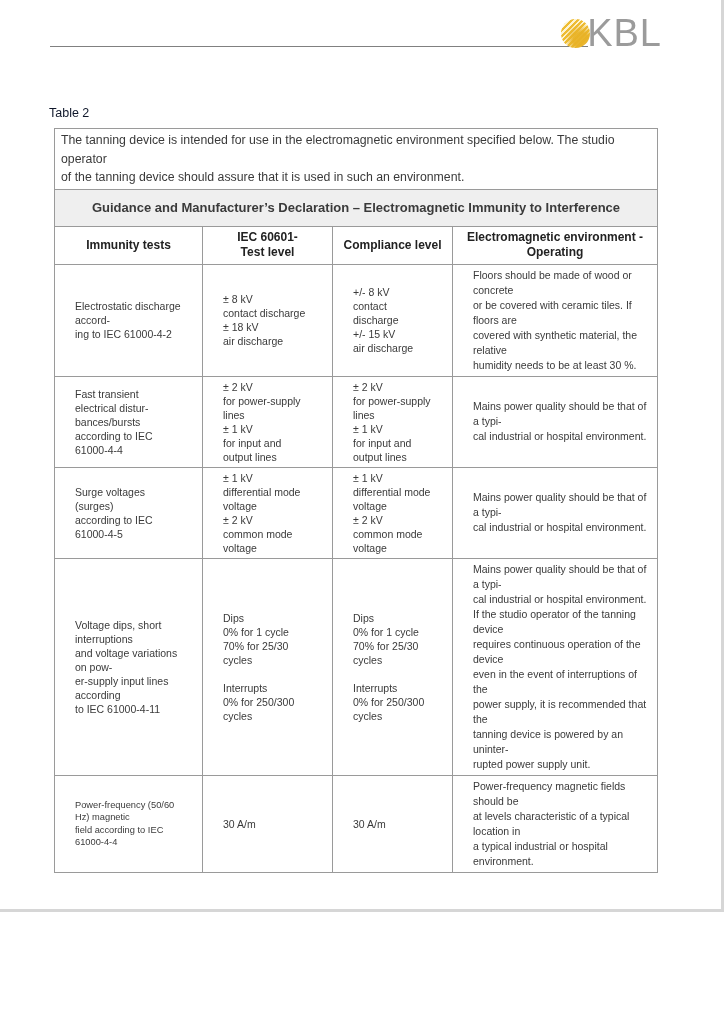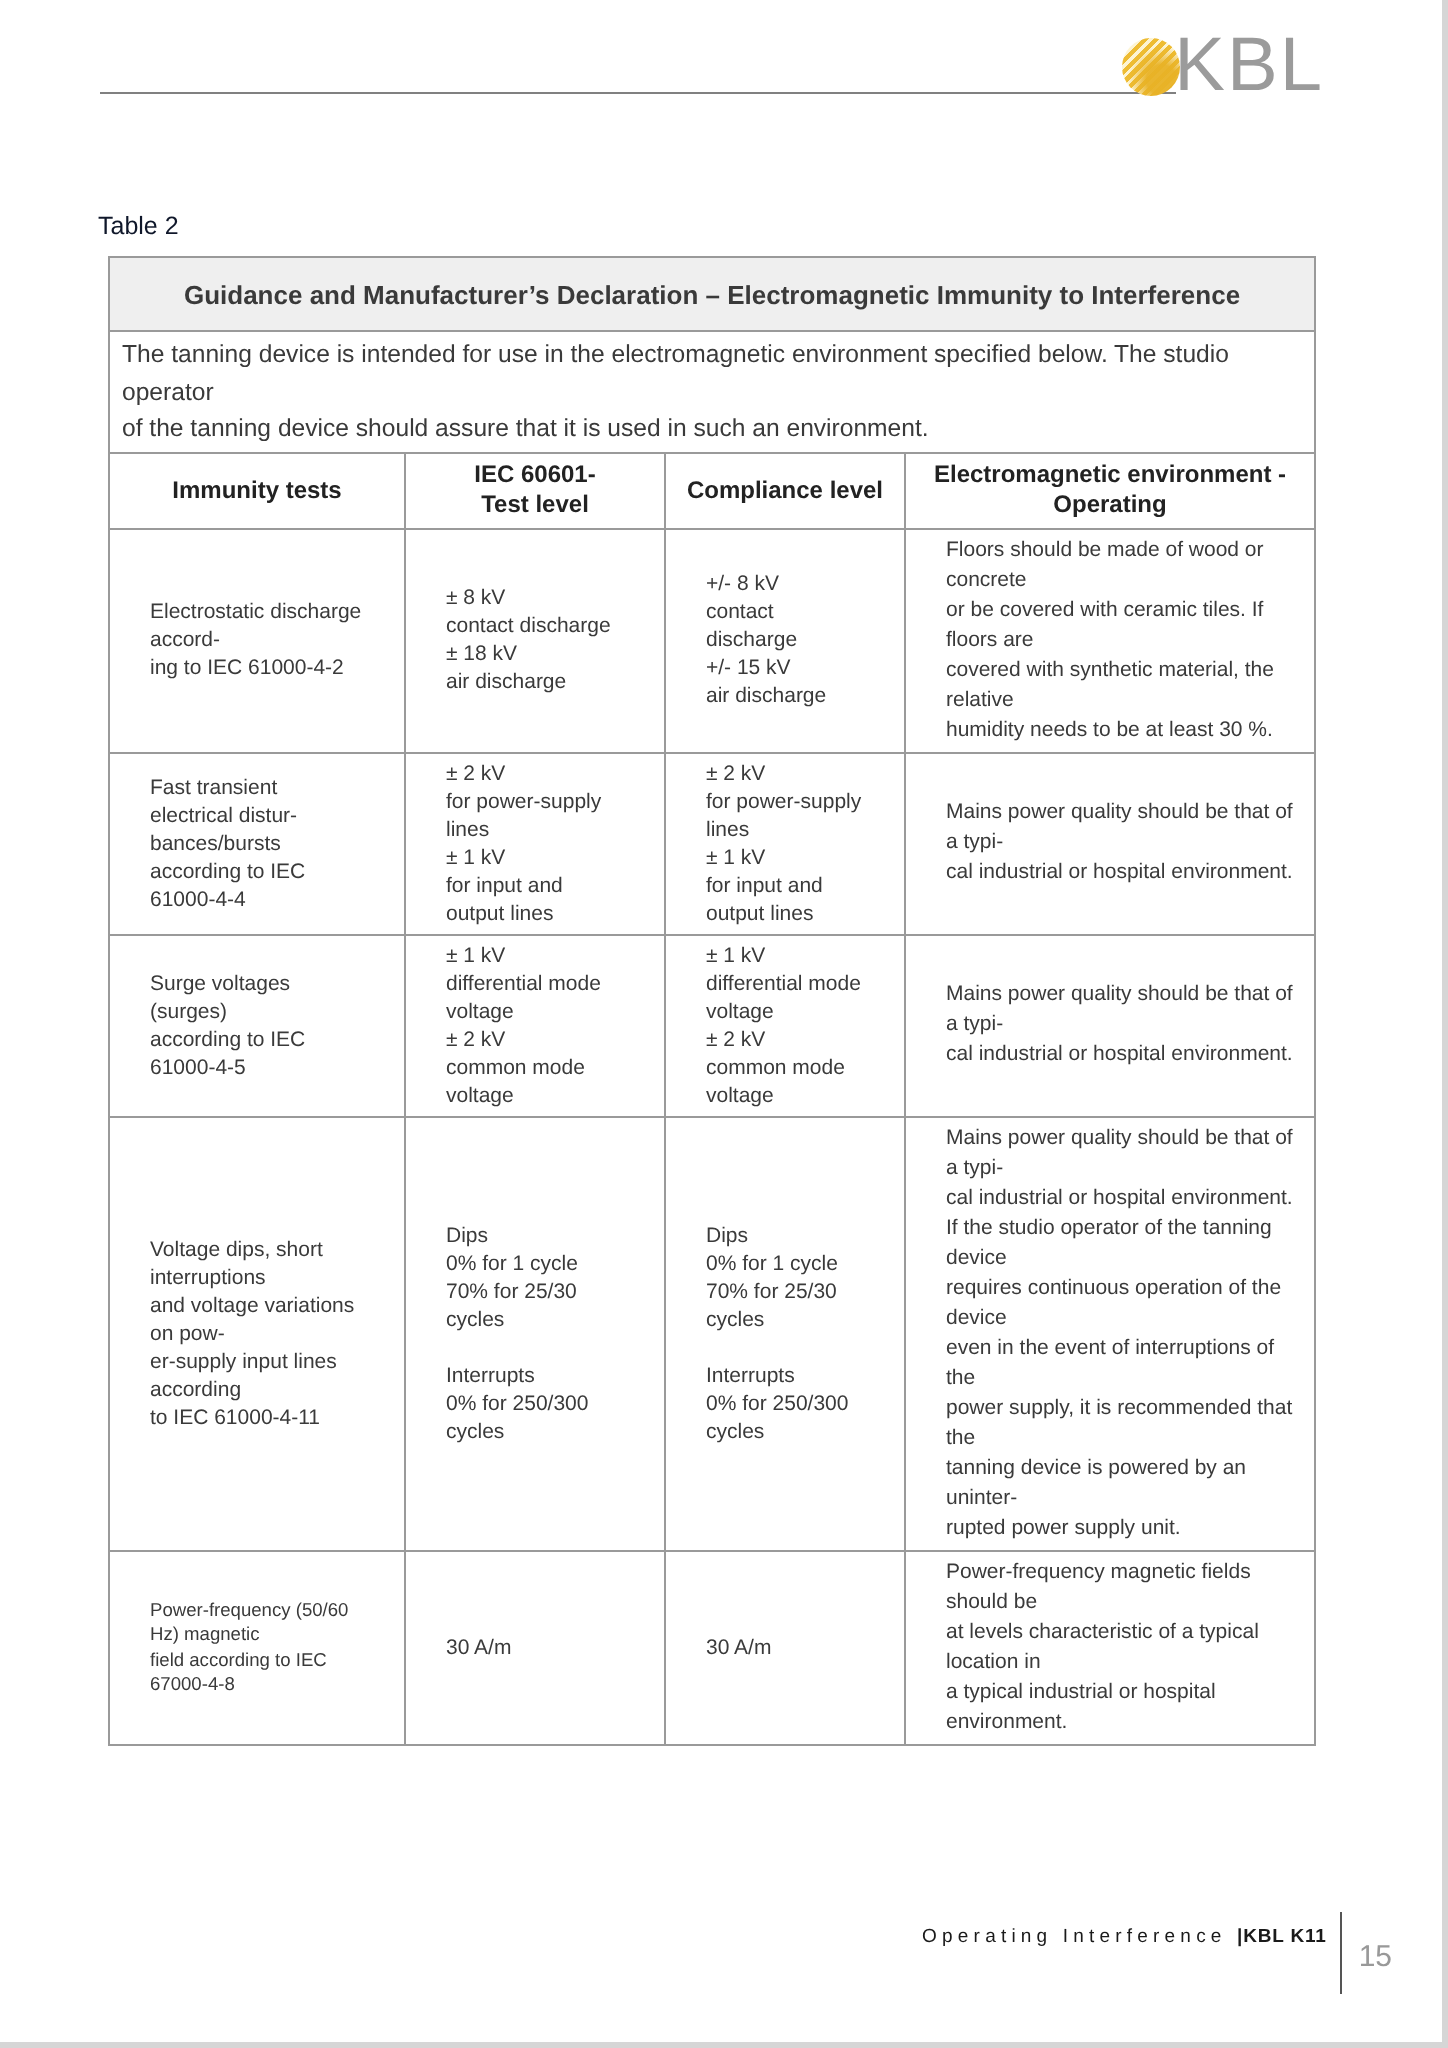--- a/index.html
+++ b/index.html
@@ -2,21 +2,21 @@
 <html><head>
 <meta charset="utf-8">
 <style>
   * { margin: 0; padding: 0; box-sizing: border-box; }
   html, body { background: #ffffff; }
   body { font-family: "Liberation Sans", sans-serif; color: #333; }
 
   .page {
     position: relative;
     width: 724px;
-    height: 1024px;
+    height: 912px;
     background: #fff;
     overflow: hidden;
     box-shadow: inset -3px 0 0 #d6d6d6, inset 0 -3px 0 #d6d6d6;
   }
 
   
   .top-rule {
     position: absolute;
     left: 50px; top: 46px;
     width: 538px; height: 1px;
@@ -145,25 +145,25 @@
 
   <table class="emc">
     <colgroup>
       <col style="width:148px">
       <col style="width:130px">
       <col style="width:120px">
       <col style="width:205px">
     </colgroup>
     <thead>
       <tr>
-        <td class="title-cell" colspan="4">Guidance and Manufacturer’s Declaration – Electromagnetic Immunity to Interference</td>
+        <td class="intro-cell" colspan="4">The tanning device is intended for use in the electromagnetic environment specified below. The studio operator
+of the tanning device should assure that it is used in such an environment.</td>
       </tr>
       <tr>
-        <td class="intro-cell" colspan="4">The tanning device is intended for use in the electromagnetic environment specified below. The studio operator
-of the tanning device should assure that it is used in such an environment.</td>
+        <td class="title-cell" colspan="4">Guidance and Manufacturer’s Declaration – Electromagnetic Immunity to Interference</td>
       </tr>
       <tr class="head-row" id="head-row">
           <th>Immunity tests</th>
           <th>IEC 60601-
 Test level</th>
           <th>Compliance level</th>
           <th>Electromagnetic environment -
 Operating</th>
         </tr>
     </thead>
@@ -234,21 +234,21 @@
 cal industrial or hospital environment.
 If the studio operator of the tanning device
 requires continuous operation of the device
 even in the event of interruptions of the
 power supply, it is recommended that the
 tanning device is powered by an uninter-
 rupted power supply unit.</td>
         </tr>
         <tr>
           <td class="c1 small">Power-frequency (50/60 Hz) magnetic
-field according to IEC 67000-4-8</td>
+field according to IEC 61000-4-4</td>
           <td class="c2">30 A/m</td>
           <td class="c3">30 A/m</td>
           <td class="c4">Power-frequency magnetic fields should be
 at levels characteristic of a typical location in
 a typical industrial or hospital environment.</td>
         </tr>
       </tbody>
   </table>
 
   <div class="footer">

